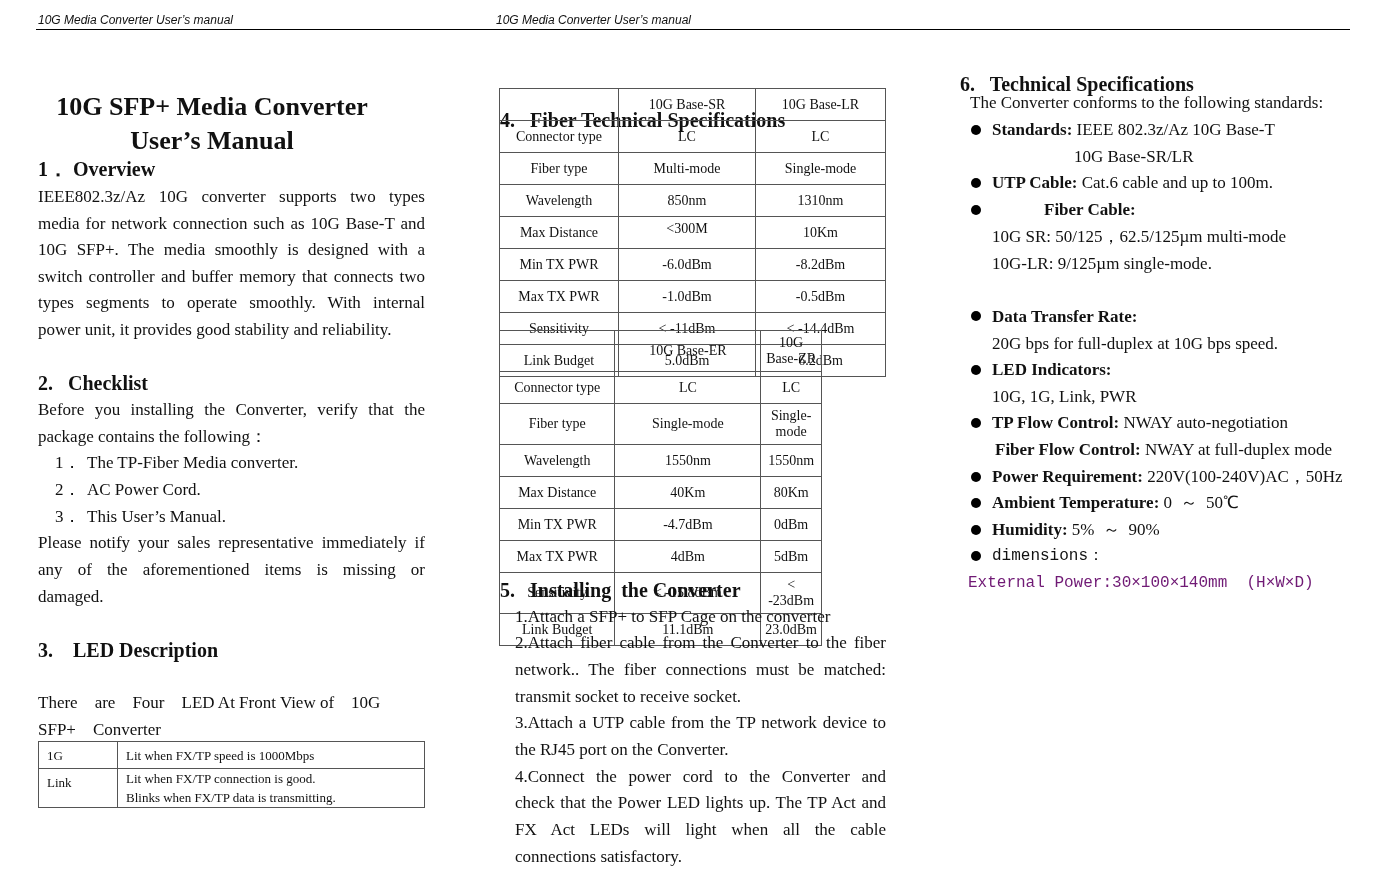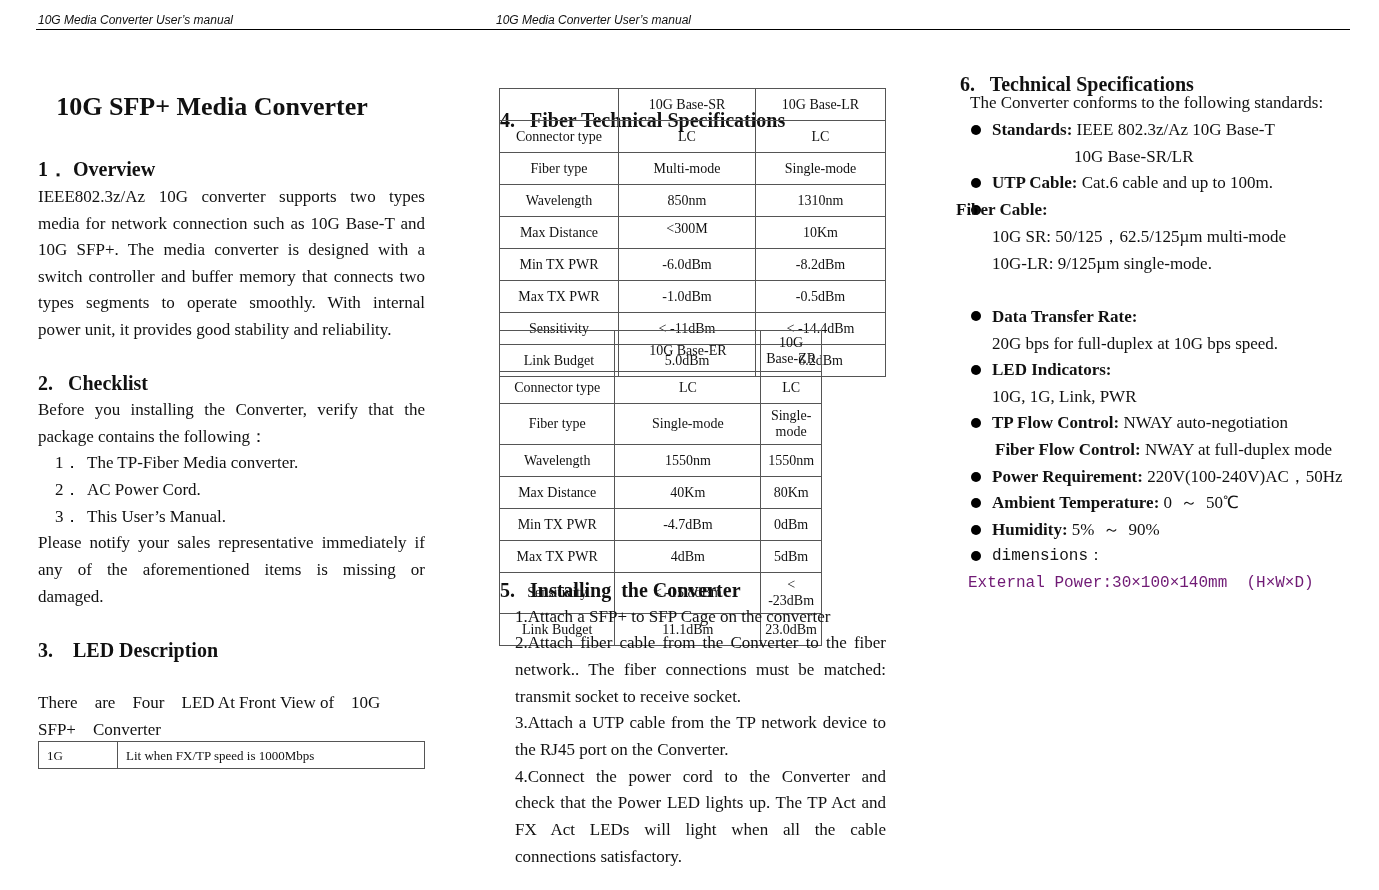--- a/index.html
+++ b/index.html
@@ -20,27 +20,28 @@
 </style>
 </head>
 <body>
 
 <div class="running-head" style="left:38px;">10G Media Converter User’s manual</div>
 <div class="running-head" style="left:496px;">10G Media Converter User’s manual</div>
 <div class="head-rule"></div>
 
 <div class="title" style="left:38px; top:62px; width:348px;margin-top:28px;">
   <div>10G SFP+ Media Converter</div>
+  <div>User’s Manual</div>
 </div>
 
 <div class="h2" style="left:38px; top:157px;">1． Overview</div>
 <div>
   <div class="para" style="left:38px; top:184px; width:387px; text-align-last:justify;">IEEE802.3z/Az 10G converter supports two types</div>
   <div class="para" style="left:38px; top:211px; width:387px; text-align-last:justify;">media for network connection such as 10G Base-T and</div>
-  <div class="para" style="left:38px; top:237px; width:387px; text-align-last:justify;">10G SFP+. The media converter is designed with a</div>
+  <div class="para" style="left:38px; top:237px; width:387px; text-align-last:justify;">10G SFP+. The media smoothly is designed with a</div>
   <div class="para" style="left:38px; top:264px; width:387px; text-align-last:justify;">switch controller and buffer memory that connects two</div>
   <div class="para" style="left:38px; top:290px; width:387px; text-align-last:justify;">types segments to operate smoothly. With internal</div>
   <div class="line" style="left:38px; top:317px;">power unit, it provides good stability and reliability.</div>
 </div>
 
 <div class="h2" style="left:38px; top:371px;">2.   Checklist</div>
 <div class="para" style="left:38px; top:397px; width:387px; text-align-last:justify;">Before you installing the Converter, verify that the</div>
 <div class="line" style="left:38px; top:424px;">package contains the following：</div>
 <div>
   <div class="line" style="left:55px; top:450px;">1．</div>
@@ -56,20 +57,27 @@
 
 <div class="h2" style="left:38px; top:638px;">3.    LED Description</div>
 <div class="line" style="left:38px; top:690px;">There    are    Four    LED At Front View of    10G</div>
 <div class="line" style="left:38px; top:717px;">SFP+    Converter</div>
 
 <table class="led" style="left:38px; top:741px; width:387px;">
   <tbody>
       <tr style="height:27px;">
     <td style="width:62px; padding-top:4px;">1G</td>
     <td style="padding-top:4px;">Lit when FX/TP speed is 1000Mbps</td>
+  </tr>
+  <tr style="height:38px;">
+    <td style="padding-top:4px;">Link</td>
+    <td>
+          <div>Lit when FX/TP connection is good.</div>
+          <div>Blinks when FX/TP data is transmitting.</div>
+        </td>
   </tr>
 </tbody>
   </table>
 
 <div class="h2" style="left:500px; top:64px;margin-top:44px;">4.   Fiber Technical Specifications</div>
 
 <table class="spec" style="left:499px; top:88px; width:387px;">
   <tbody>
       <tr>
     <td style="width:110px;"></td>
@@ -187,21 +195,21 @@
 <div class="line" style="left:970px; top:90px;">The Converter conforms to the following standards:</div>
 
 <div class="bullet" style="left:971px; top:125px;"></div>
 <div class="line" style="left:992px; top:117px;"><span class="b">Standards:</span><span> IEEE 802.3z/Az 10G Base-T</span></div>
 <div class="line" style="left:1074px; top:144px;">10G Base-SR/LR</div>
 
 <div class="bullet" style="left:971px; top:178px;"></div>
 <div class="line" style="left:992px; top:170px;"><span class="b">UTP Cable:</span><span> Cat.6 cable and up to 100m.</span></div>
 
 <div class="bullet" style="left:971px; top:205px;"></div>
-<div class="line b" style="left:956px; top:197px;">Fiber Cable:</div>
+<div class="line b" style="left:1044px; top:197px;">Fiber Cable:</div>
 <div class="line" style="left:992px; top:224px;">10G SR: 50/125，62.5/125µm multi-mode</div>
 <div class="line" style="left:992px; top:251px;">10G-LR: 9/125µm single-mode.</div>
 
 <div class="bullet" style="left:971px; top:311px;"></div>
 <div class="line b" style="left:992px; top:304px;">Data Transfer Rate:</div>
 <div class="line" style="left:992px; top:331px;">20G bps for full-duplex at 10G bps speed.</div>
 
 <div class="bullet" style="left:971px; top:365px;"></div>
 <div class="line b" style="left:992px; top:357px;">LED Indicators:</div>
 <div class="line" style="left:992px; top:384px;">10G, 1G, Link, PWR</div>

